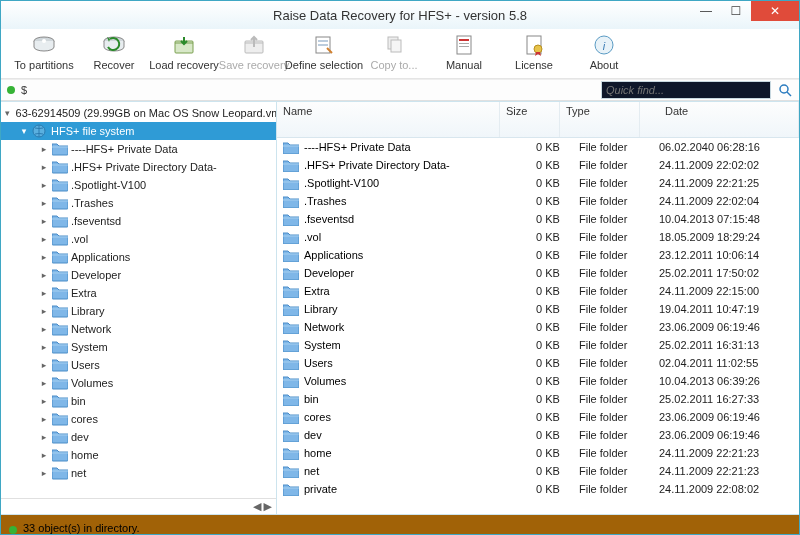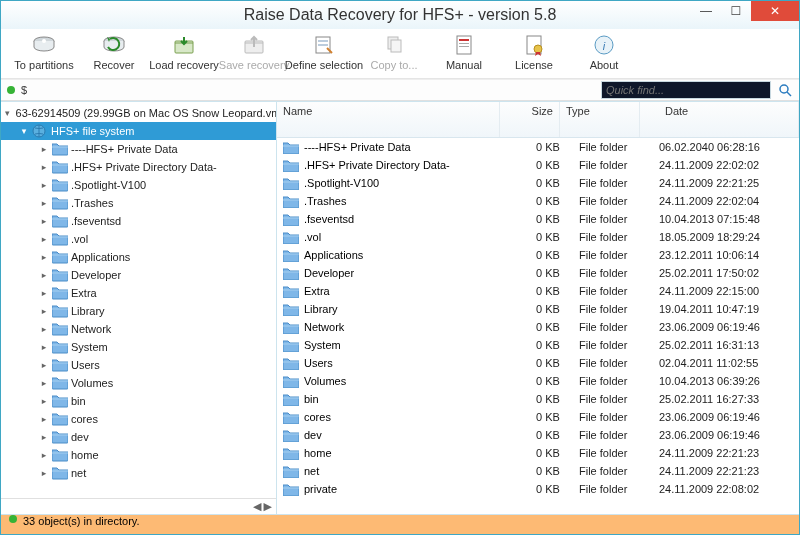--- a/index.html
+++ b/index.html
@@ -1,21 +1,21 @@
 <!DOCTYPE html>
 <html><head>
 <meta charset="utf-8">
 <style>
 * { box-sizing: border-box; margin: 0; padding: 0; font-family: "Segoe UI", Tahoma, sans-serif; font-size: 11px; }
 body { background: #f5f5f5; width: 800px; height: 535px; overflow: hidden; }
 .window { width: 800px; height: 535px; background: #fff; border: 1px solid #3fa7c4; display: flex; flex-direction: column; }
 
 
 .titlebar { height: 28px; background: linear-gradient(#fff,#eaf5fa); display: flex; align-items: center; position: relative; }
-.titlebar .title { flex: 1; text-align: center; color: #333; font-size: 16px; }
+.titlebar .title { flex: 1; text-align: center; color: #333; font-size: 13px; }
 .winbtns { position: absolute; right: 0; top: 0; display: flex; height: 20px; }
 .winbtn { width: 30px; height: 20px; display: flex; align-items: center; justify-content: center; color: #444; font-size: 12px; cursor: pointer; }
 .winbtn.close { width: 48px; background: #e04b3a; color: #fff; }
 
 
 .toolbar { height: 50px; background: #fff; display: flex; align-items: flex-start; padding: 4px 8px; gap: 0; border-bottom: 1px solid #e5e5e5; }
 .tbtn { width: 70px; display: flex; flex-direction: column; align-items: center; gap: 2px; cursor: pointer; color: #333; }
 .tbtn.disabled { color: #aaa; cursor: default; }
 .tbtn .ticon { width: 24px; height: 24px; }
 .tbtn .tlabel { font-size: 11px; white-space: nowrap; }
@@ -38,32 +38,32 @@
 .treerow.l1 { padding-left: 4px; }
 .treerow.l2 { padding-left: 18px; }
 .treerow.l3 { padding-left: 38px; }
 .tree .scrollctrl { height: 16px; border-top: 1px solid #e0e0e0; display: flex; justify-content: flex-end; align-items: center; padding-right: 4px; gap: 2px; color: #666; font-size: 9px; }
 
 
 .list { flex: 1; display: flex; flex-direction: column; background: #fff; }
 .listhdr { height: 36px; display: flex; border-bottom: 1px solid #d8e6ee; background: linear-gradient(#fdfdfd,#f0f6fa); }
 .listhdr .col { border-right: 1px solid #e4ecf1; padding: 3px 6px; color: #333; text-align: left; }
 .col.cname { flex: 1; }
-.col.csize { width: 60px; text-align: right; }
+.col.csize { width: 60px; }
 .col.ctype { width: 80px; }
 .col.cdate { width: 140px; margin-left: 19px; }
 .listbody { flex: 1; overflow: hidden; }
 .lrow { display: flex; align-items: center; height: 18px; }
 .lrow .cname { flex: 1; display: flex; align-items: center; gap: 5px; padding-left: 6px; white-space: nowrap; }
 .lrow .csize { width: 60px; text-align: center; padding-right: 2px; color: #222; }
 .lrow .ctype { width: 80px; color: #222; }
 .lrow .cdate { width: 140px; color: #222; }
 
 
-.status { height: 20px; border-top: 1px solid #cde4ee; display: flex; align-items: flex-start; padding: 0 8px; gap: 6px; background: #fdba74; }
+.status { height: 20px; border-top: 1px solid #cde4ee; display: flex; align-items: flex-end; padding: 0 8px; gap: 6px; background: #a16207; }
 .status .dot-green { }
 
 
 svg { display: block; }
 </style>
 </head>
 <body>
 
 <div class="window">
 

